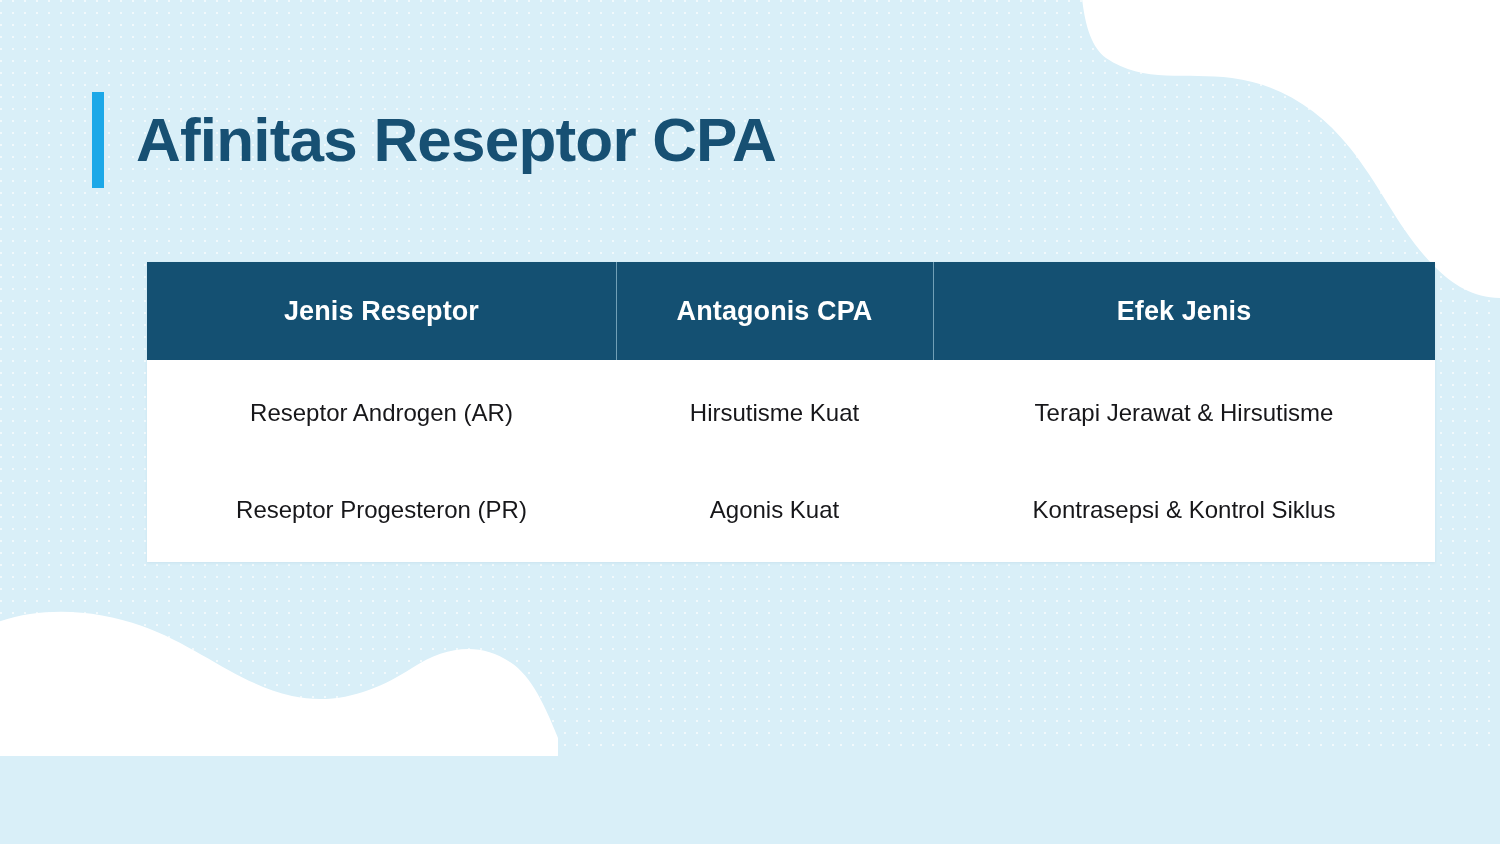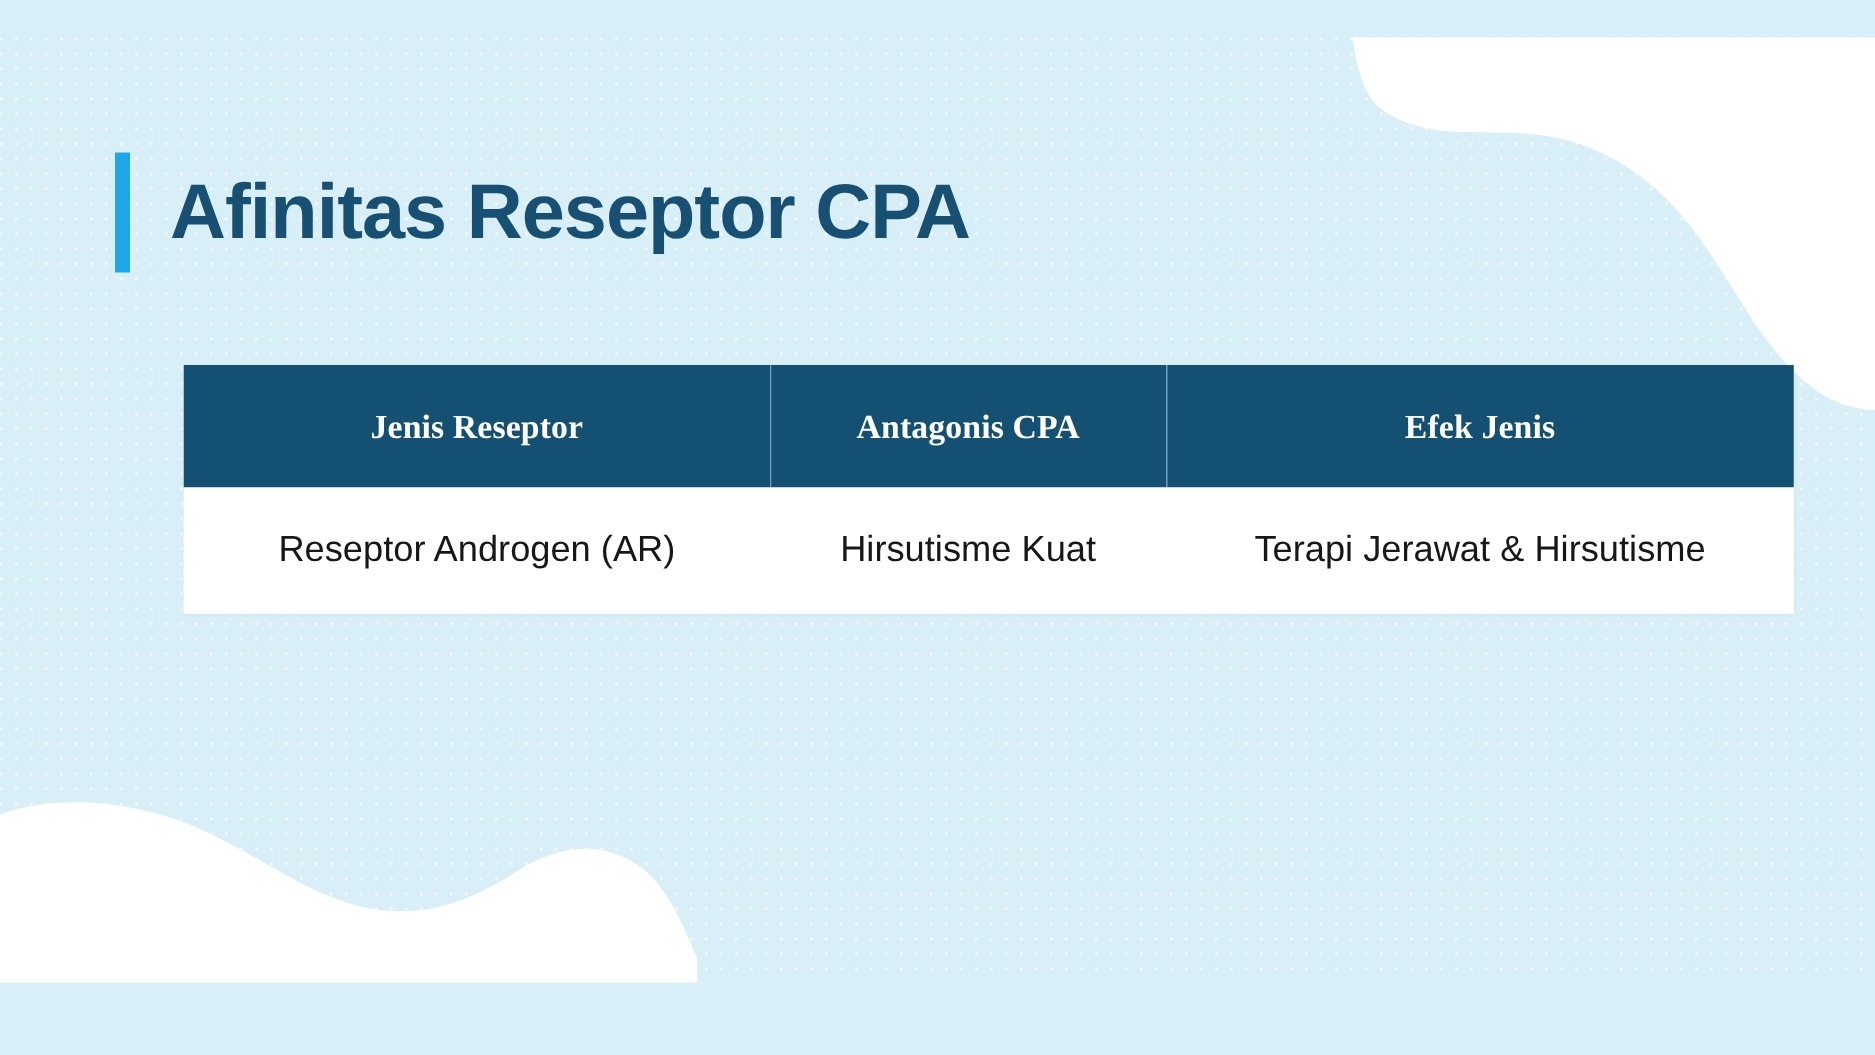--- a/index.html
+++ b/index.html
@@ -18,21 +18,20 @@
   }
 
   
   .slide {
     position:absolute;
     inset:0;
     width:1500px;
     height:756px;
     background:#d9eff8;
     overflow:hidden;
-    margin-top:30px;
   }
 
   
   .dot-texture {
     position:absolute;
     inset:0;
     background-image:
       radial-gradient(circle at 1px 1px, rgba(255,255,255,0.62) 1.15px, transparent 1.3px);
     background-size:12px 12px;
     pointer-events:none;
@@ -102,33 +101,33 @@
   thead tr { background:#145072; }
 
   thead th {
     height:98px;
     color:#ffffff;
     font-size:27px;
     font-weight:700;
     text-align:center;
     vertical-align:middle;
     letter-spacing:0.1px;
-    font-family:Liberation Serif, serif;
+    font-family:Liberation Sans, sans-serif;
   }
 
   thead th + th {
     box-shadow: inset 1px 0 0 rgba(190,225,240,0.55);
   }
 
   tbody tr { background:#ffffff; }
 
   tbody td {
     height:101px;
     color:#17171a;
-    font-size:29px;
+    font-size:24px;
     font-weight:400;
     text-align:center;
     vertical-align:middle;
     font-family:"Liberation Sans", sans-serif;
   }
 
   tbody tr:first-child td { padding-top:4px; }
   tbody tr:last-child  td { padding-bottom:4px; }
 </style>
 </head>
@@ -177,17 +176,22 @@
           <th>Antagonis CPA</th>
           <th>Efek Jenis</th>
         </tr>
       </thead>
       <tbody>
         <tr>
           <td>Reseptor Androgen (AR)</td>
           <td>Hirsutisme Kuat</td>
           <td>Terapi Jerawat &amp; Hirsutisme</td>
         </tr>
+        <tr>
+          <td>Reseptor Progesteron (PR)</td>
+          <td>Agonis Kuat</td>
+          <td>Kontrasepsi &amp; Kontrol Siklus</td>
+        </tr>
       </tbody>
     </table>
   </div>
 
 </div>
 
 </body></html>

